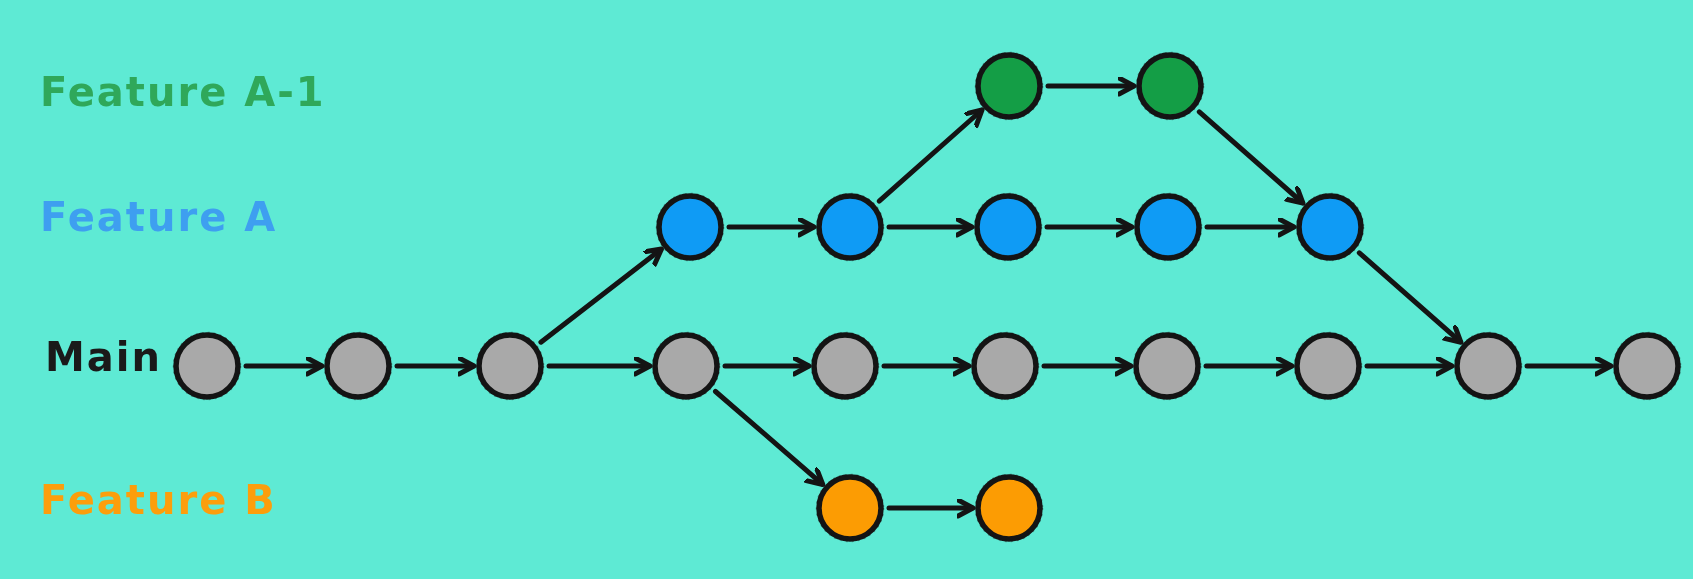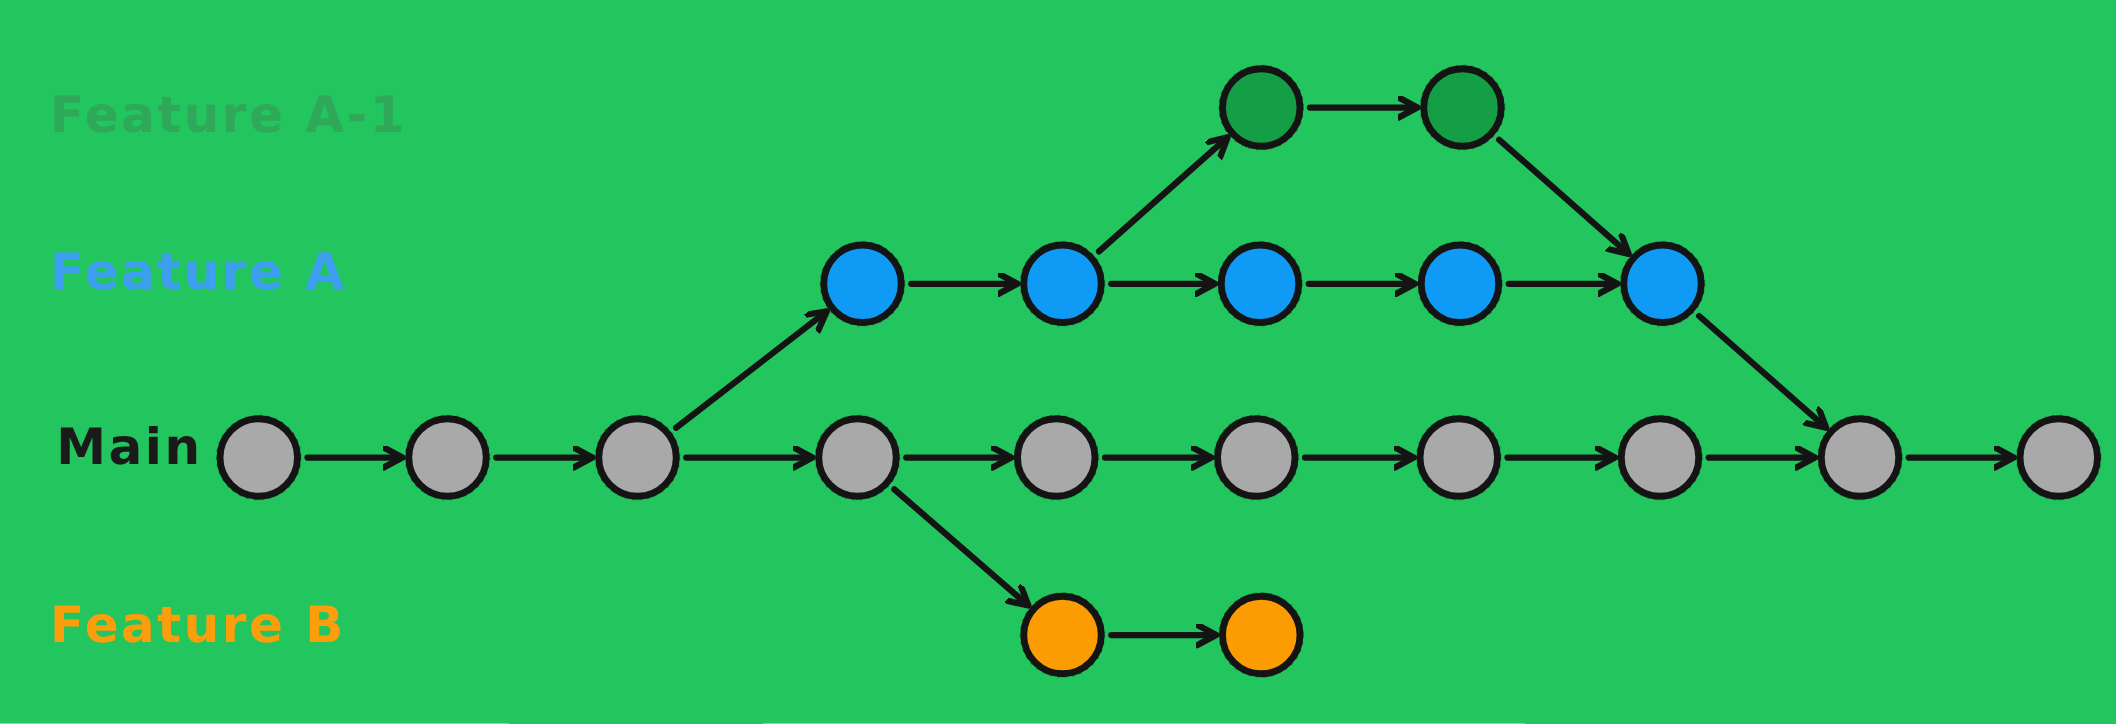--- a/index.html
+++ b/index.html
@@ -1,17 +1,17 @@
 <!DOCTYPE html>
 <html><head>
 <meta charset="utf-8">
 <title>Diagram</title>
 <style>
   html,body { margin:0; padding:0; background:#ffffff; }
-  .canvas-wrap { position:relative; width:1693px; height:579px; background:#22c55e; overflow:hidden; }
+  .canvas-wrap { position:relative; width:1693px; height:579px; background:#5eead4; overflow:hidden; }
   svg { display:block; }
   .branch-label {
     font-family:"DejaVu Sans", sans-serif;
     font-size:40px;
     font-weight:600;
     letter-spacing:2px;
     dominant-baseline:middle;
   }
   .edge { stroke-linecap:round; }
   circle.node {  }

